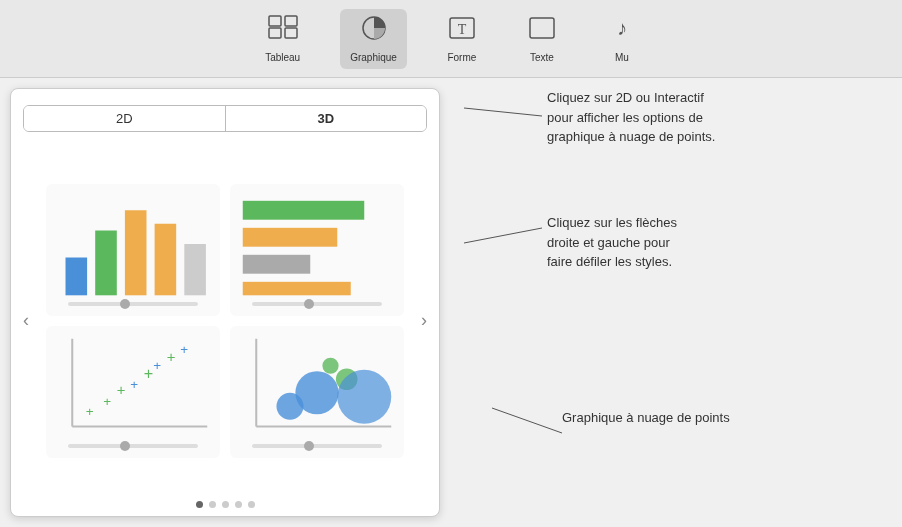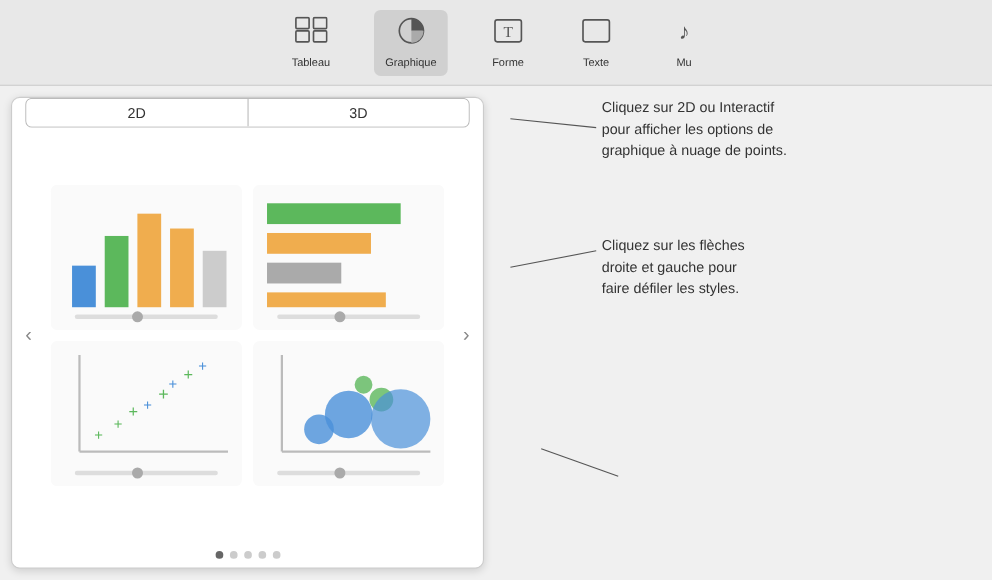--- a/index.html
+++ b/index.html
@@ -172,33 +172,34 @@
       height: 100%;
       pointer-events: none;
     }
 
     
     .tabs-container {
       border: 1px solid #bbb;
       border-radius: 6px;
       overflow: hidden;
       display: flex;
-      margin: 0 12px;
+      margin: 16px 12px;
     }
     .tab-seg {
       flex: 1;
       text-align: center;
       padding: 5px 0;
       font-size: 13px;
       color: #333;
       cursor: pointer;
       background: white;
     }
     .tab-seg + .tab-seg {
       border-left: 1px solid #bbb;
+      font-weight: bold;
     }
     .tab-seg.active {
       background: #555;
       color: white;
     }
   </style>
 </head>
 <body>
 
 <div class="toolbar">
@@ -361,16 +362,19 @@
 pour afficher les options de
 graphique à nuage de points.</span>
     </div>
 
     <div class="annotation" style="top: 135px; left: 85px;">
       <span style="white-space: pre-line;">Cliquez sur les flèches
 droite et gauche pour
 faire défiler les styles.</span>
     </div>
 
+    <div class="annotation" style="top: 330px; left: 100px;">
+      <span>Graphique à nuage de points</span>
+    </div>
 
   </div>
 
 </div>
 
 </body></html>

